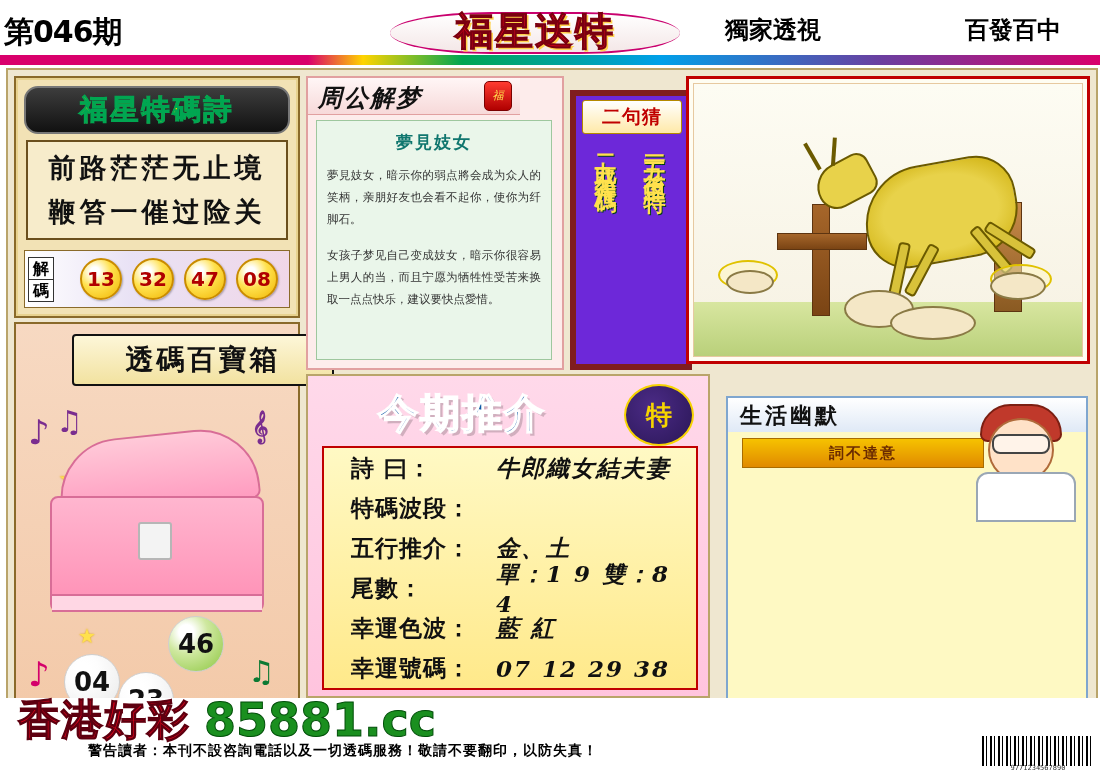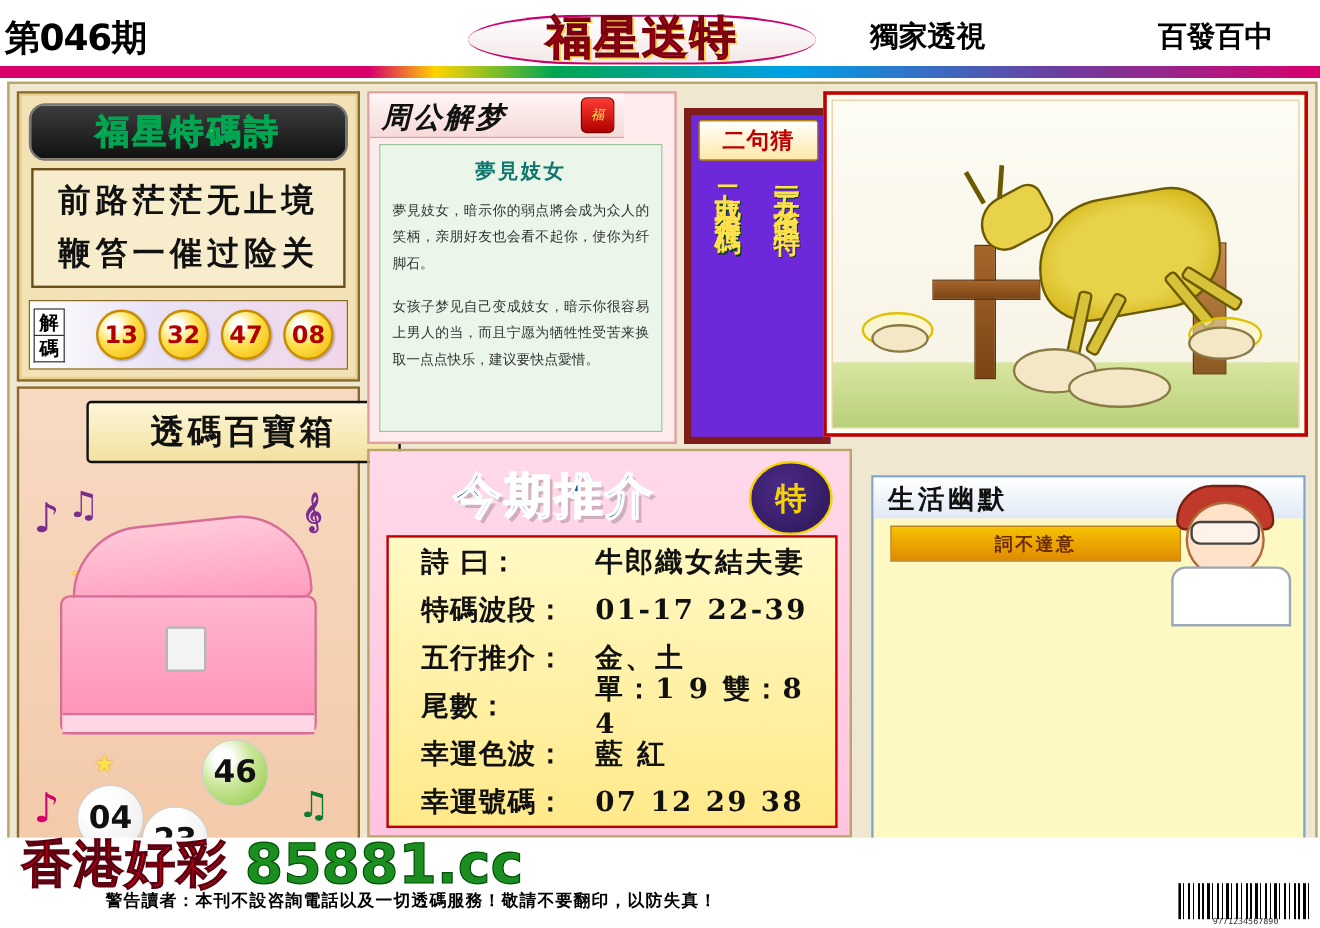--- a/index.html
+++ b/index.html
@@ -266,21 +266,21 @@
     background:linear-gradient(#fff9c4,#ffe98a);
     border:2px solid #c00000;
   }
   .pick-row{
     display:flex;align-items:center;height:40px;padding-left:27px;
     font-size:23px;font-weight:bold;color:#111;
     font-family:"DejaVu Serif",serif;
     gap:13px;
   }
   .pick-row .lbl{min-width:132px;letter-spacing:1px;}
-  .pick-row .val{letter-spacing:2px;}
+  .pick-row .val{letter-spacing:2px;font-style:italic;}
   
   .art-box{
     position:absolute;left:686px;top:76px;width:398px;height:282px;
     background:#fffdf2;border:3px solid #c00000;
   }
   .art-inner{
     position:absolute;left:4px;top:4px;right:4px;bottom:4px;
     border:1px solid #e7c9a0;
     background:linear-gradient(#fdfcf3,#f6f1e2);
     overflow:hidden;
@@ -514,21 +514,20 @@
       <span>今期推介</span>
     </div>
     <div class="pick-seal">特</div>
     <div class="pick-panel">
       <div class="pick-row">
         <span class="lbl">詩 曰：</span>
         <span class="val">牛郎織女結夫妻</span>
       </div>
       <div class="pick-row">
         <span class="lbl">特碼波段：</span>
-        <span class="val">01-17  22-39</span>
       </div>
       <div class="pick-row">
         <span class="lbl">五行推介：</span>
         <span class="val">金、土</span>
       </div>
       <div class="pick-row">
         <span class="lbl">尾數：</span>
         <span class="val">單：1 9  雙：8 4</span>
       </div>
       <div class="pick-row">

